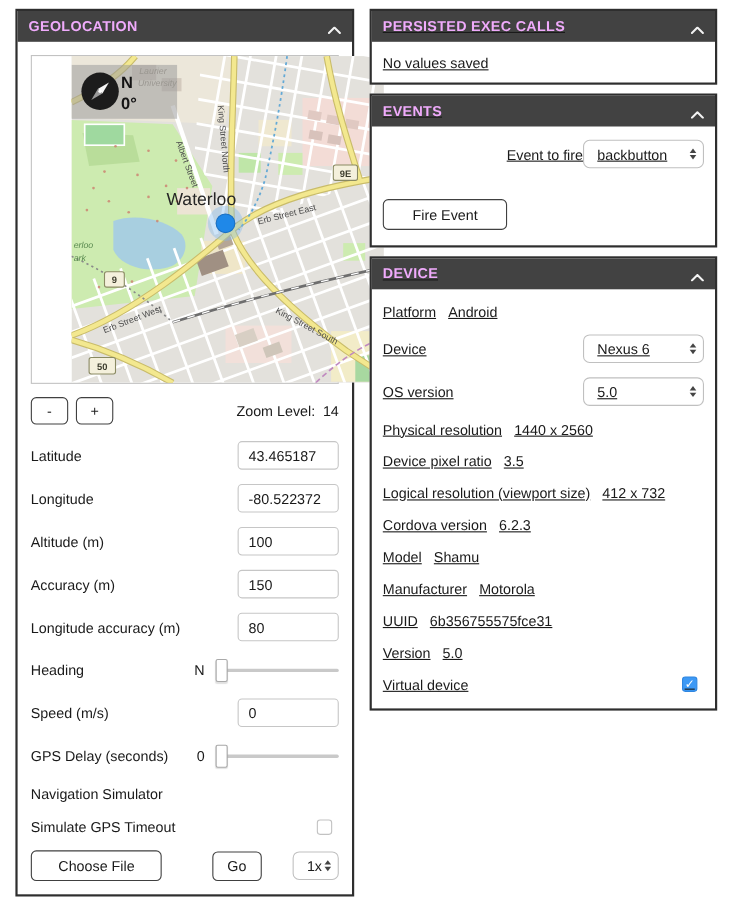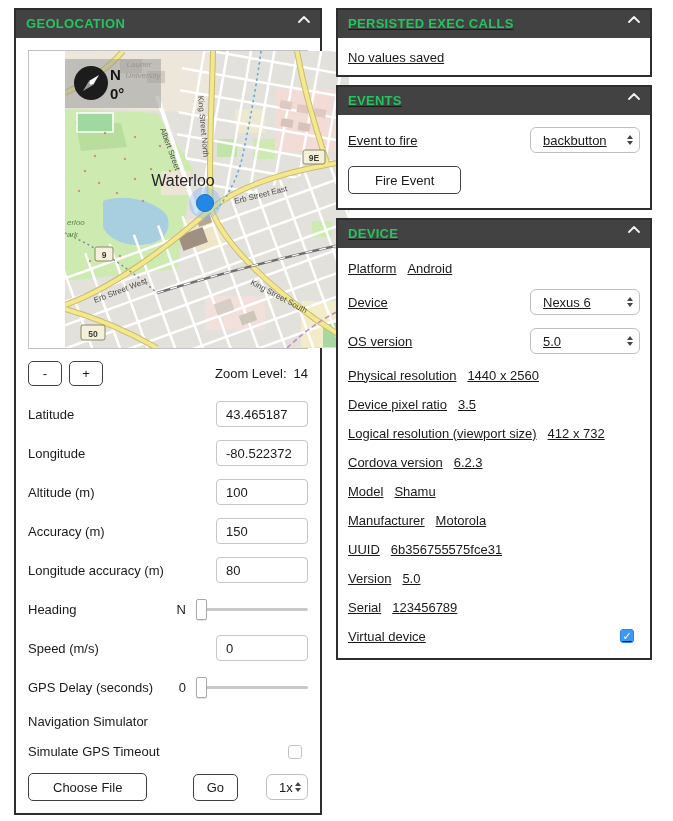--- a/index.html
+++ b/index.html
@@ -9,23 +9,23 @@
     background: #ffffff;
     font-family: "Liberation Sans", sans-serif;
     font-size: 13px; color: #1a1a1a;
   }
   .page { display: flex; gap: 14px; padding: 8px 0 0 14px; }
   .col-left { width: 308px; flex: 0 0 auto; }
   .col-right { width: 316px; flex: 0 0 auto; display: flex; flex-direction: column; gap: 8px; text-decoration: underline; }
 
   .panel { border: 2px solid #2e2e2e; background: #fff; }
   .panel-header {
-    background: #424242; color: #22c55e;
+    background: #424242; color: #f0abfc;
     font-weight: bold; font-size: 13px; letter-spacing: .3px;
-    padding: 6px 10px 7px; display: flex; justify-content: space-between; align-items: flex-start;
+    padding: 6px 10px 7px; display: flex; justify-content: space-between; align-items: flex-end;
   }
   .chev { display: inline-flex; align-items: center; }
 
   
   .geo-body { padding: 12px 8px 12px; }
   .map-wrap { margin: 0 4px 12px; border: 1px solid #c2c2c2; line-height: 0; padding-left: 36px; }
   .map-wrap svg { display: block; }
 
   .zoom-row { display: flex; align-items: center; margin: 0 4px 15px; }
   .btn {
@@ -74,21 +74,21 @@
   }
   .selectbox .updown { position: absolute; right: 6px; top: 50%; transform: translateY(-50%);
     display: flex; flex-direction: column; gap: 2px; }
   .tri-up { width: 0; height: 0; border-left: 3.5px solid transparent; border-right: 3.5px solid transparent; border-bottom: 4.5px solid #444; }
   .tri-down { width: 0; height: 0; border-left: 3.5px solid transparent; border-right: 3.5px solid transparent; border-top: 4.5px solid #444; }
   .sel-110 { width: 110px; }
   .sel-54 { width: 42px; margin-left: 6px; }
 
   
   .p-body { padding: 12px 10px 10px; }
-  .ev-row { display: flex; align-items: center; justify-content: space-between; margin-bottom: 13px; }
+  .ev-row { display: flex; align-items: center; justify-content: flex-end; margin-bottom: 28px; }
   .fire-btn { padding: 5px 26px; height: 28px; margin-bottom: 4px; }
 
   .d-row { margin-bottom: 13px; min-height: 16px; display: flex; align-items: center; }
   .d-row .val { margin-left: 11px; }
   .d-row.sel { justify-content: space-between; min-height: 26px; }
   .d-row.last { margin-bottom: 4px; justify-content: space-between; }
 
   
   .map-wrap text { font-family: "Liberation Sans", sans-serif; }
 </style>
@@ -477,24 +477,20 @@
           <span class="val">Motorola</span>
         </div>
         <div class="d-row">
           <span>UUID</span>
           <span class="val">6b356755575fce31</span>
         </div>
         <div class="d-row">
           <span>Version</span>
           <span class="val">5.0</span>
         </div>
-        <div class="d-row">
-          <span>Serial</span>
-          <span class="val">123456789</span>
-        </div>
         <div class="d-row last">
           <span>Virtual device</span>
           <span class="checkbox checked">✓</span>
         </div>
       </div>
     </section>
 
   </div>
 </div>
 

